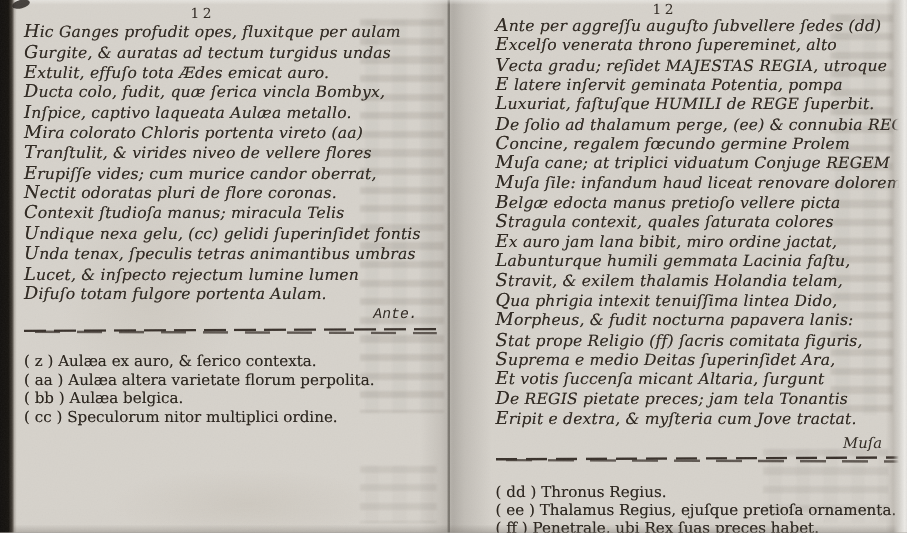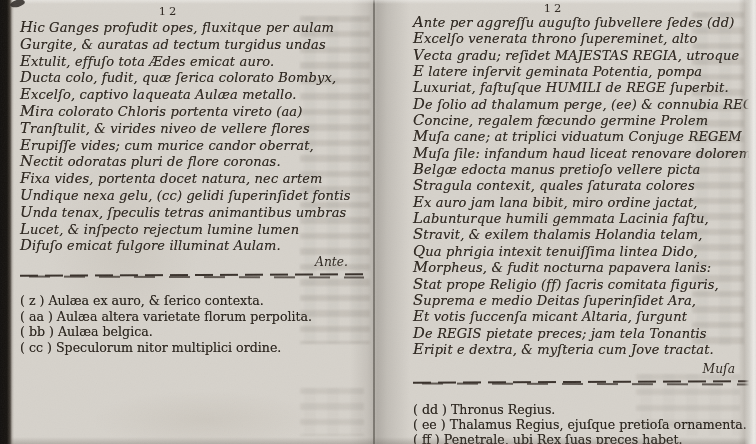--- a/index.html
+++ b/index.html
@@ -43,21 +43,21 @@
   .page-right{left:408px;width:346px;padding:1px 0 0 5px;}
   .pagenum{font-size:11.5px;letter-spacing:3px;text-align:center;height:15px;}
   .page-left .pagenum{transform:translateX(-28px);}
   .page-right .pagenum{transform:translateX(-32px);height:13px;}
   .verse{font-style:italic;font-size:13px;letter-spacing:.15px;white-space:nowrap;
     text-shadow:0 0 .5px rgba(46,38,28,.55);}
   .page-left .verse{line-height:15.8px;}
   .page-right .verse{line-height:15.35px;}
   .verse div::first-letter{font-size:114%;}
   .catchword{font-style:italic;font-size:12.3px;text-align:right;margin-top:1px;}
-  .page-left .catchword{padding-right:26px;}
+  .page-left .catchword{padding-right:26px;font-family:Liberation Mono, monospace;}
   .page-right .catchword{padding-right:24px;margin-top:5px;}
   .rule{position:relative;height:6px;margin-top:5px;}
   .rule::before,.rule::after{content:"";position:absolute;left:0;right:10px;height:1.8px;}
   .rule::before{top:0;background:repeating-linear-gradient(90deg,#38302a 0 18px,rgba(0,0,0,0) 18px 25px);transform:rotate(-.25deg);}
   .rule::after{top:2.2px;background:repeating-linear-gradient(90deg,rgba(0,0,0,0) 0 9px,#38302a 9px 30px,rgba(0,0,0,0) 30px 35px);transform:rotate(.2deg);opacity:.75;}
   .footnotes{font-size:12.6px;white-space:nowrap;color:#29231c;
     text-shadow:0 0 .4px rgba(40,32,24,.5);}
   .page-left .footnotes{margin-top:13px;line-height:15.6px;}
   .page-right .footnotes{margin-top:16px;line-height:14.8px;}
 </style>
@@ -74,31 +74,31 @@
   <div class="ghost gb"></div>
   <div class="ghost gc"></div>
   <div class="ghost gd"></div>
 
   <div class="page page-left">
     <div class="pagenum">12</div>
     <div class="verse">
         <div>Hic Ganges profudit opes, fluxitque per aulam</div>
         <div>Gurgite, &amp; auratas ad tectum turgidus undas</div>
         <div>Extulit, effuſo tota Ædes emicat auro.</div>
-        <div>Ducta colo, fudit, quæ ſerica colorato Bombyx,</div>
-        <div>Excelſo, captivo laqueata Aulæa metallo.</div>
+        <div>Ducta colo, fudit, quæ ſerica vincla Bombyx,</div>
+        <div>Inſpice, captivo laqueata Aulæa metallo.</div>
         <div>Mira colorato Chloris portenta vireto (aa)</div>
         <div>Tranſtulit, &amp; virides niveo de vellere flores</div>
         <div>Erupiſſe vides; cum murice candor oberrat,</div>
         <div>Nectit odoratas pluri de flore coronas.</div>
-        <div>Fixa vides, portenta docet natura, nec artem</div>
+        <div>Contexit ſtudioſa manus; miracula Telis</div>
         <div>Undique nexa gelu, (cc) gelidi ſuperinſidet fontis</div>
         <div>Unda tenax, ſpeculis tetras animantibus umbras</div>
         <div>Lucet, &amp; inſpecto rejectum lumine lumen</div>
-        <div>Difuſo emicat fulgore illuminat Aulam.</div>
+        <div>Difuſo totam fulgore portenta Aulam.</div>
       </div>
     <div class="catchword">Ante.</div>
     <div class="rule"></div>
     <div class="footnotes">
         <div>( z ) Aulæa ex auro, &amp; ſerico contexta.</div>
         <div>( aa ) Aulæa altera varietate florum perpolita.</div>
         <div>( bb ) Aulæa belgica.</div>
         <div>( cc ) Speculorum nitor multiplici ordine.</div>
       </div>
   </div>

